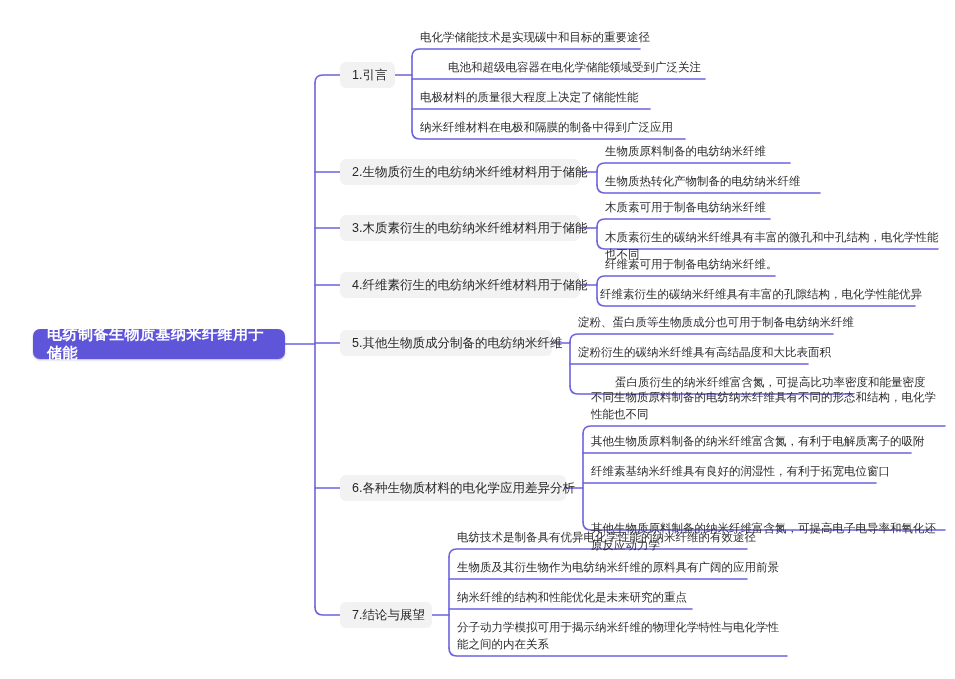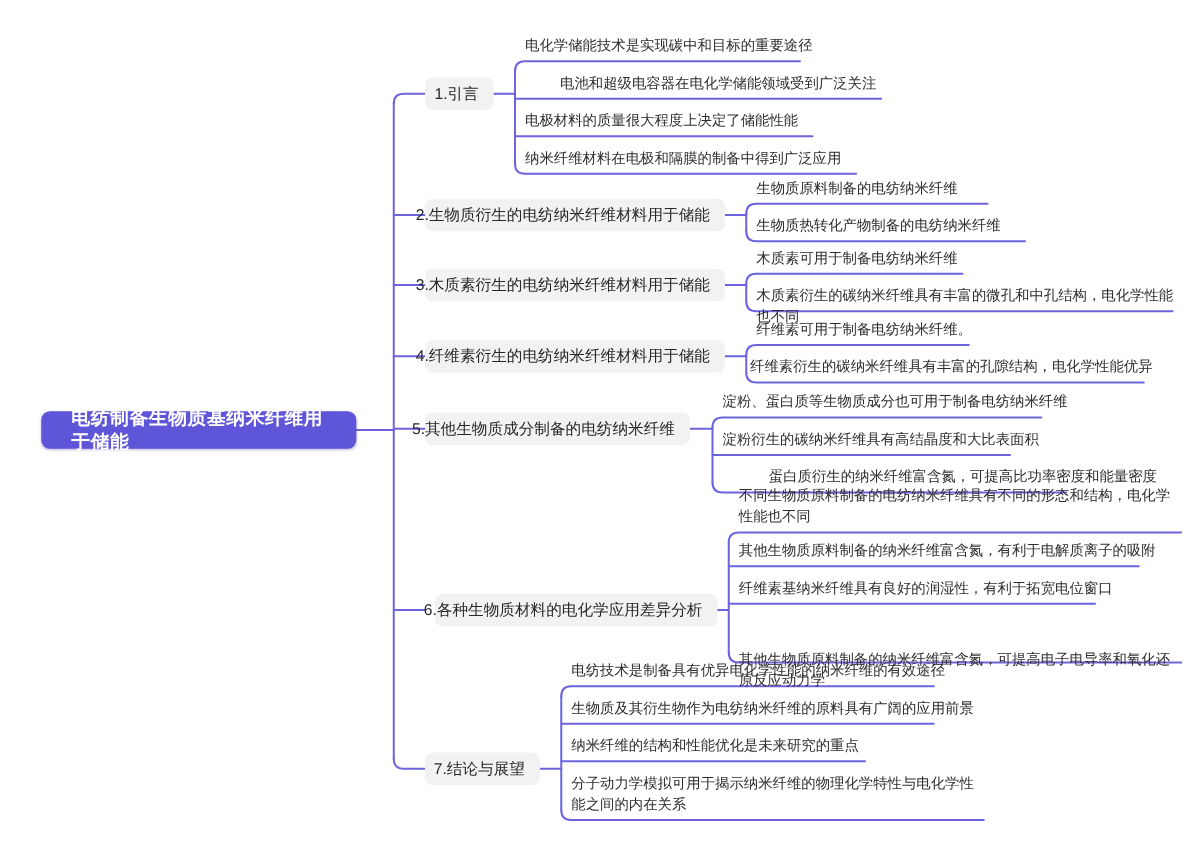--- a/index.html
+++ b/index.html
@@ -16,26 +16,26 @@
     position:absolute;
     display:flex;align-items:center;justify-content:center;
     background:#5f55d9;
     color:#ffffff;
     font-size:15px;
     font-weight:bold;
     letter-spacing:.5px;
     border-radius:7px;
     box-shadow:0 1px 2px rgba(60,50,160,.35);
     box-sizing:border-box;
-    padding:0 24px;
+    padding:0 14px;
   }
 
   .branch-node{
     position:absolute;
-    display:flex;align-items:center;justify-content:flex-end;
+    display:flex;align-items:center;justify-content:flex-start;
     background:#f2f2f3;
     color:#272729;
     font-size:12.5px;
     border-radius:6px;
     box-sizing:border-box;
     padding:0 12px;
     white-space:nowrap;
   }
 
   .leaf{
@@ -151,21 +151,21 @@
       </div>
       <div class="leaf" style="left: 578px; top: 314px; width: 367px;">
         <span>淀粉、蛋白质等生物质成分也可用于制备电纺纳米纤维</span>
       </div>
       <div class="leaf" style="left: 578px; top: 344px; width: 367px;">
         <span>淀粉衍生的碳纳米纤维具有高结晶度和大比表面积</span>
       </div>
       <div class="leaf" style="left: 578px; top: 374px; width: 367px; margin-left: 37px;">
         <span>蛋白质衍生的纳米纤维富含氮，可提高比功率密度和能量密度</span>
       </div>
-      <div class="branch-node" style="left: 340px; top: 475px; width: 226px; height: 26px; margin-left: 8px;">
+      <div class="branch-node" style="left: 340px; top: 475px; width: 226px; height: 26px;">
         <span>6.各种生物质材料的电化学应用差异分析</span>
       </div>
       <div class="leaf" style="left: 591px; top: 389px; width: 354px;">
         <span>不同生物质原料制备的电纺纳米纤维具有不同的形态和结构，电化学性能也不同</span>
       </div>
       <div class="leaf" style="left: 591px; top: 433px; width: 354px;">
         <span>其他生物质原料制备的纳米纤维富含氮，有利于电解质离子的吸附</span>
       </div>
       <div class="leaf" style="left: 591px; top: 463px; width: 354px;">
         <span>纤维素基纳米纤维具有良好的润湿性，有利于拓宽电位窗口</span>

